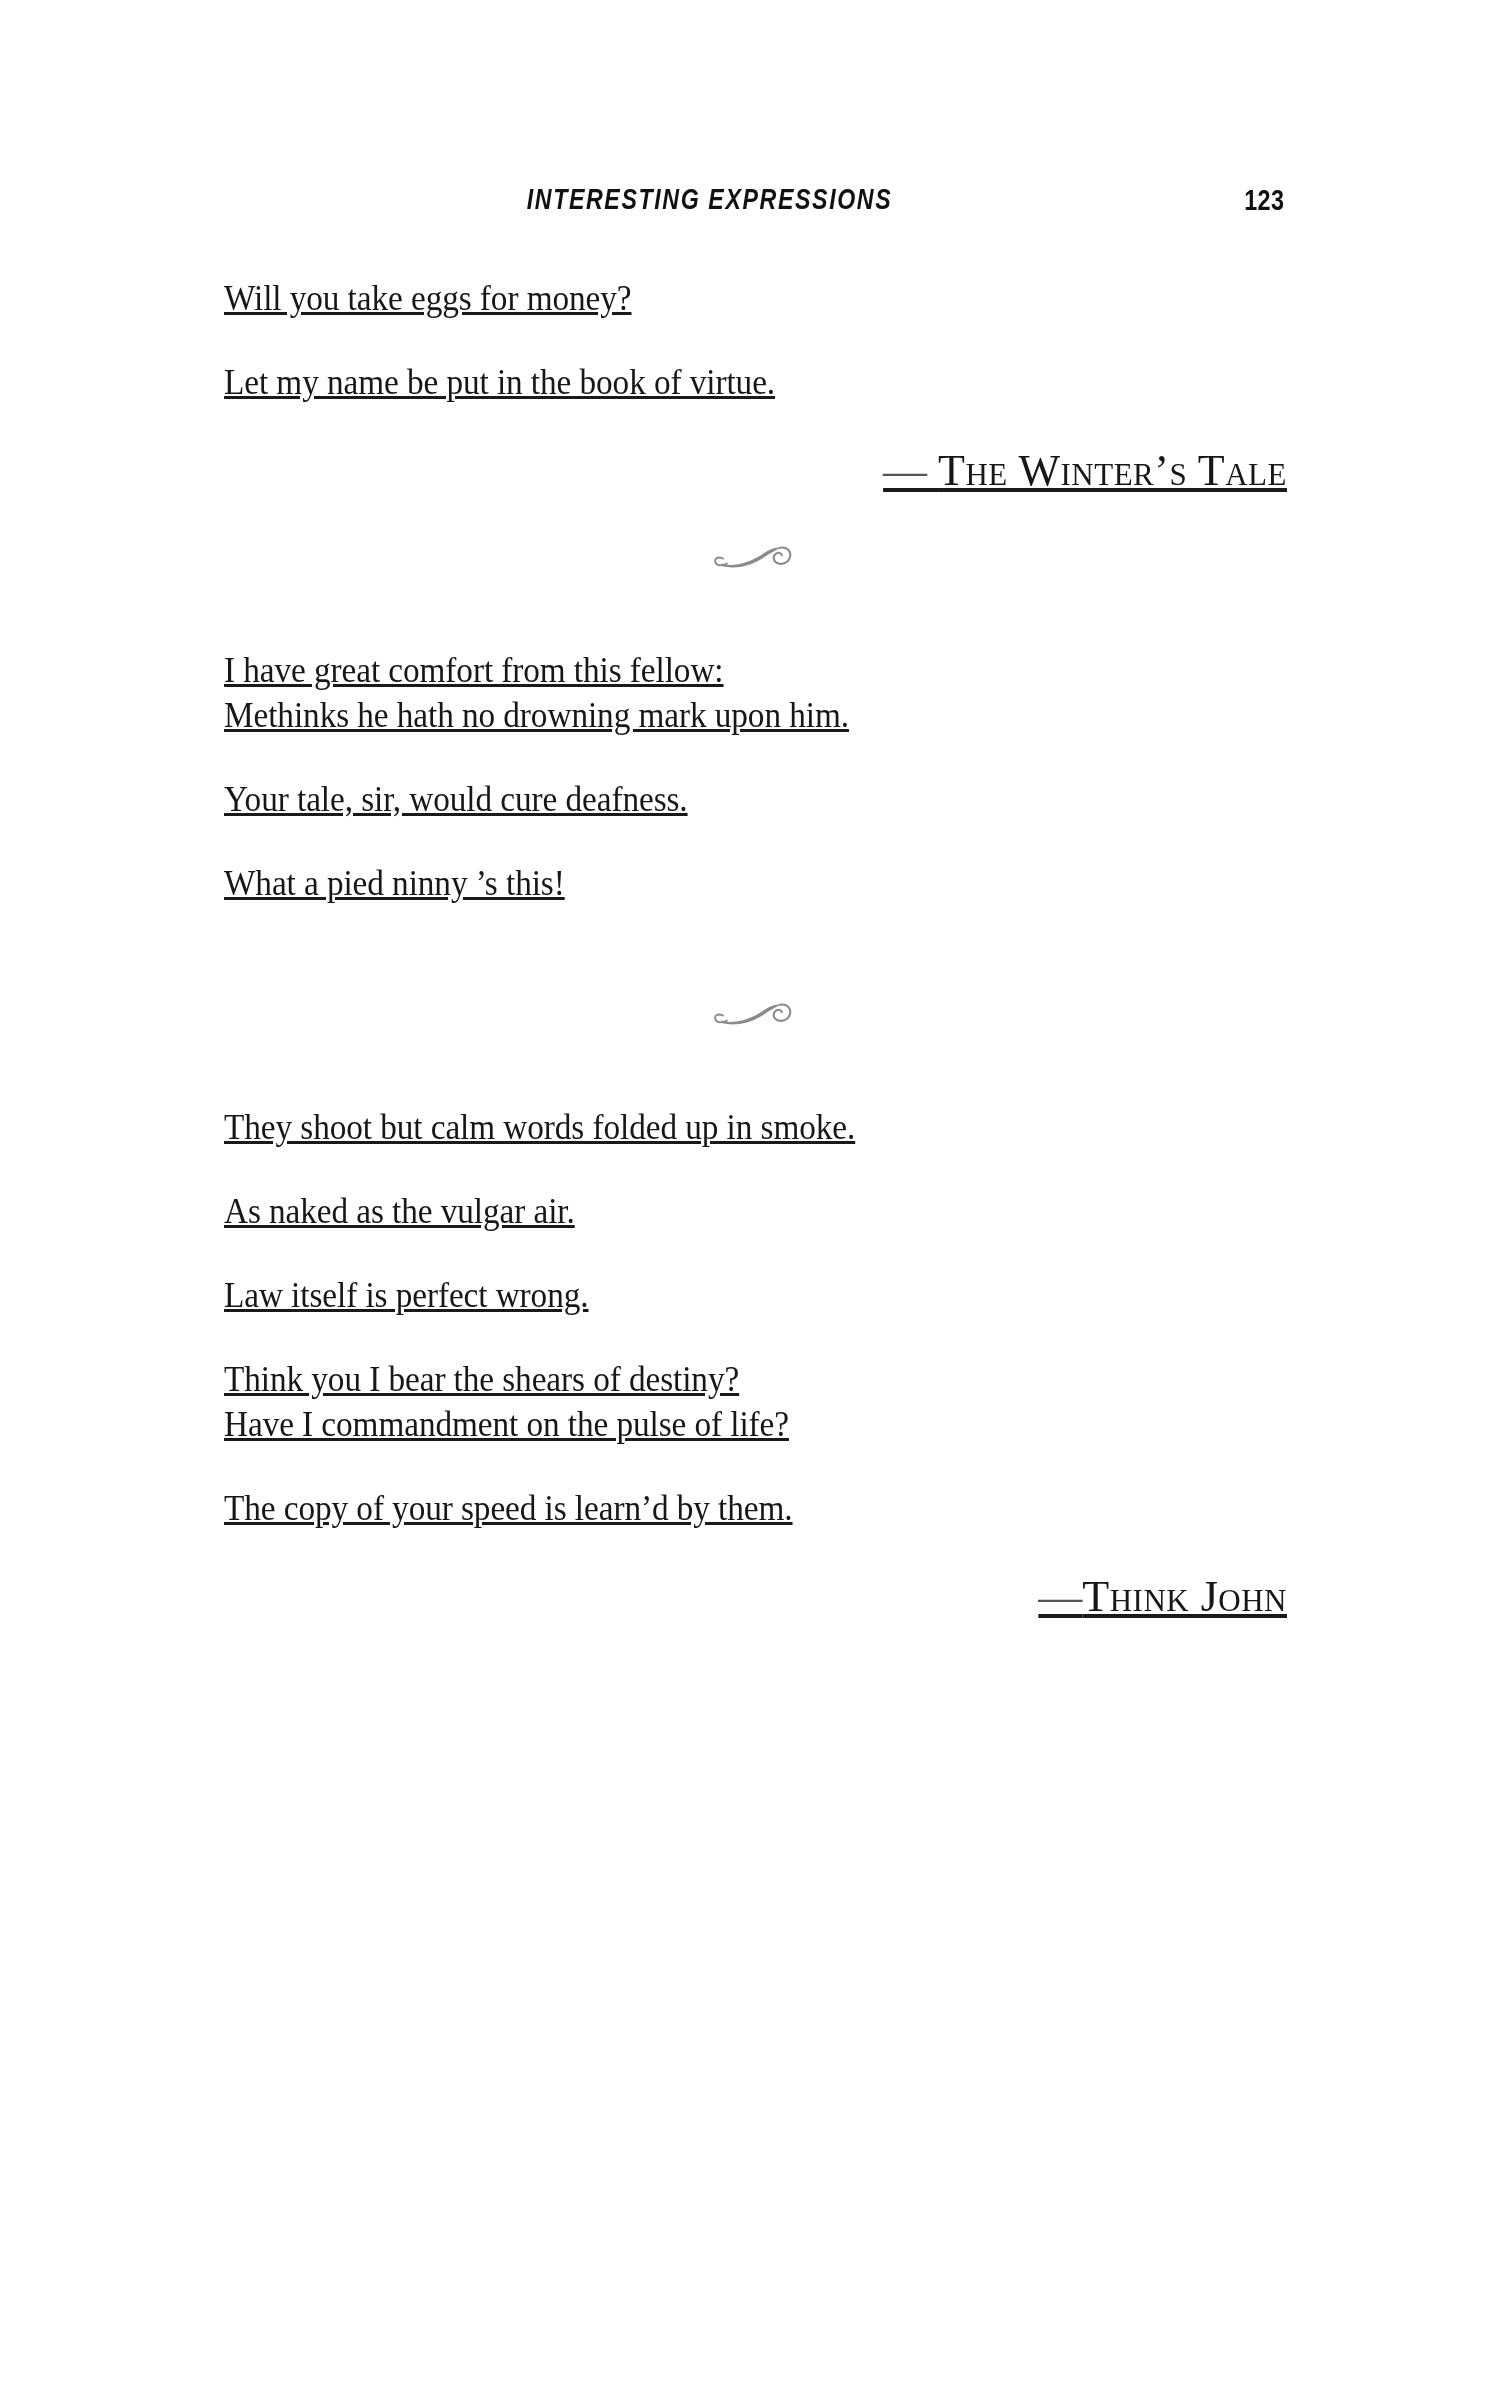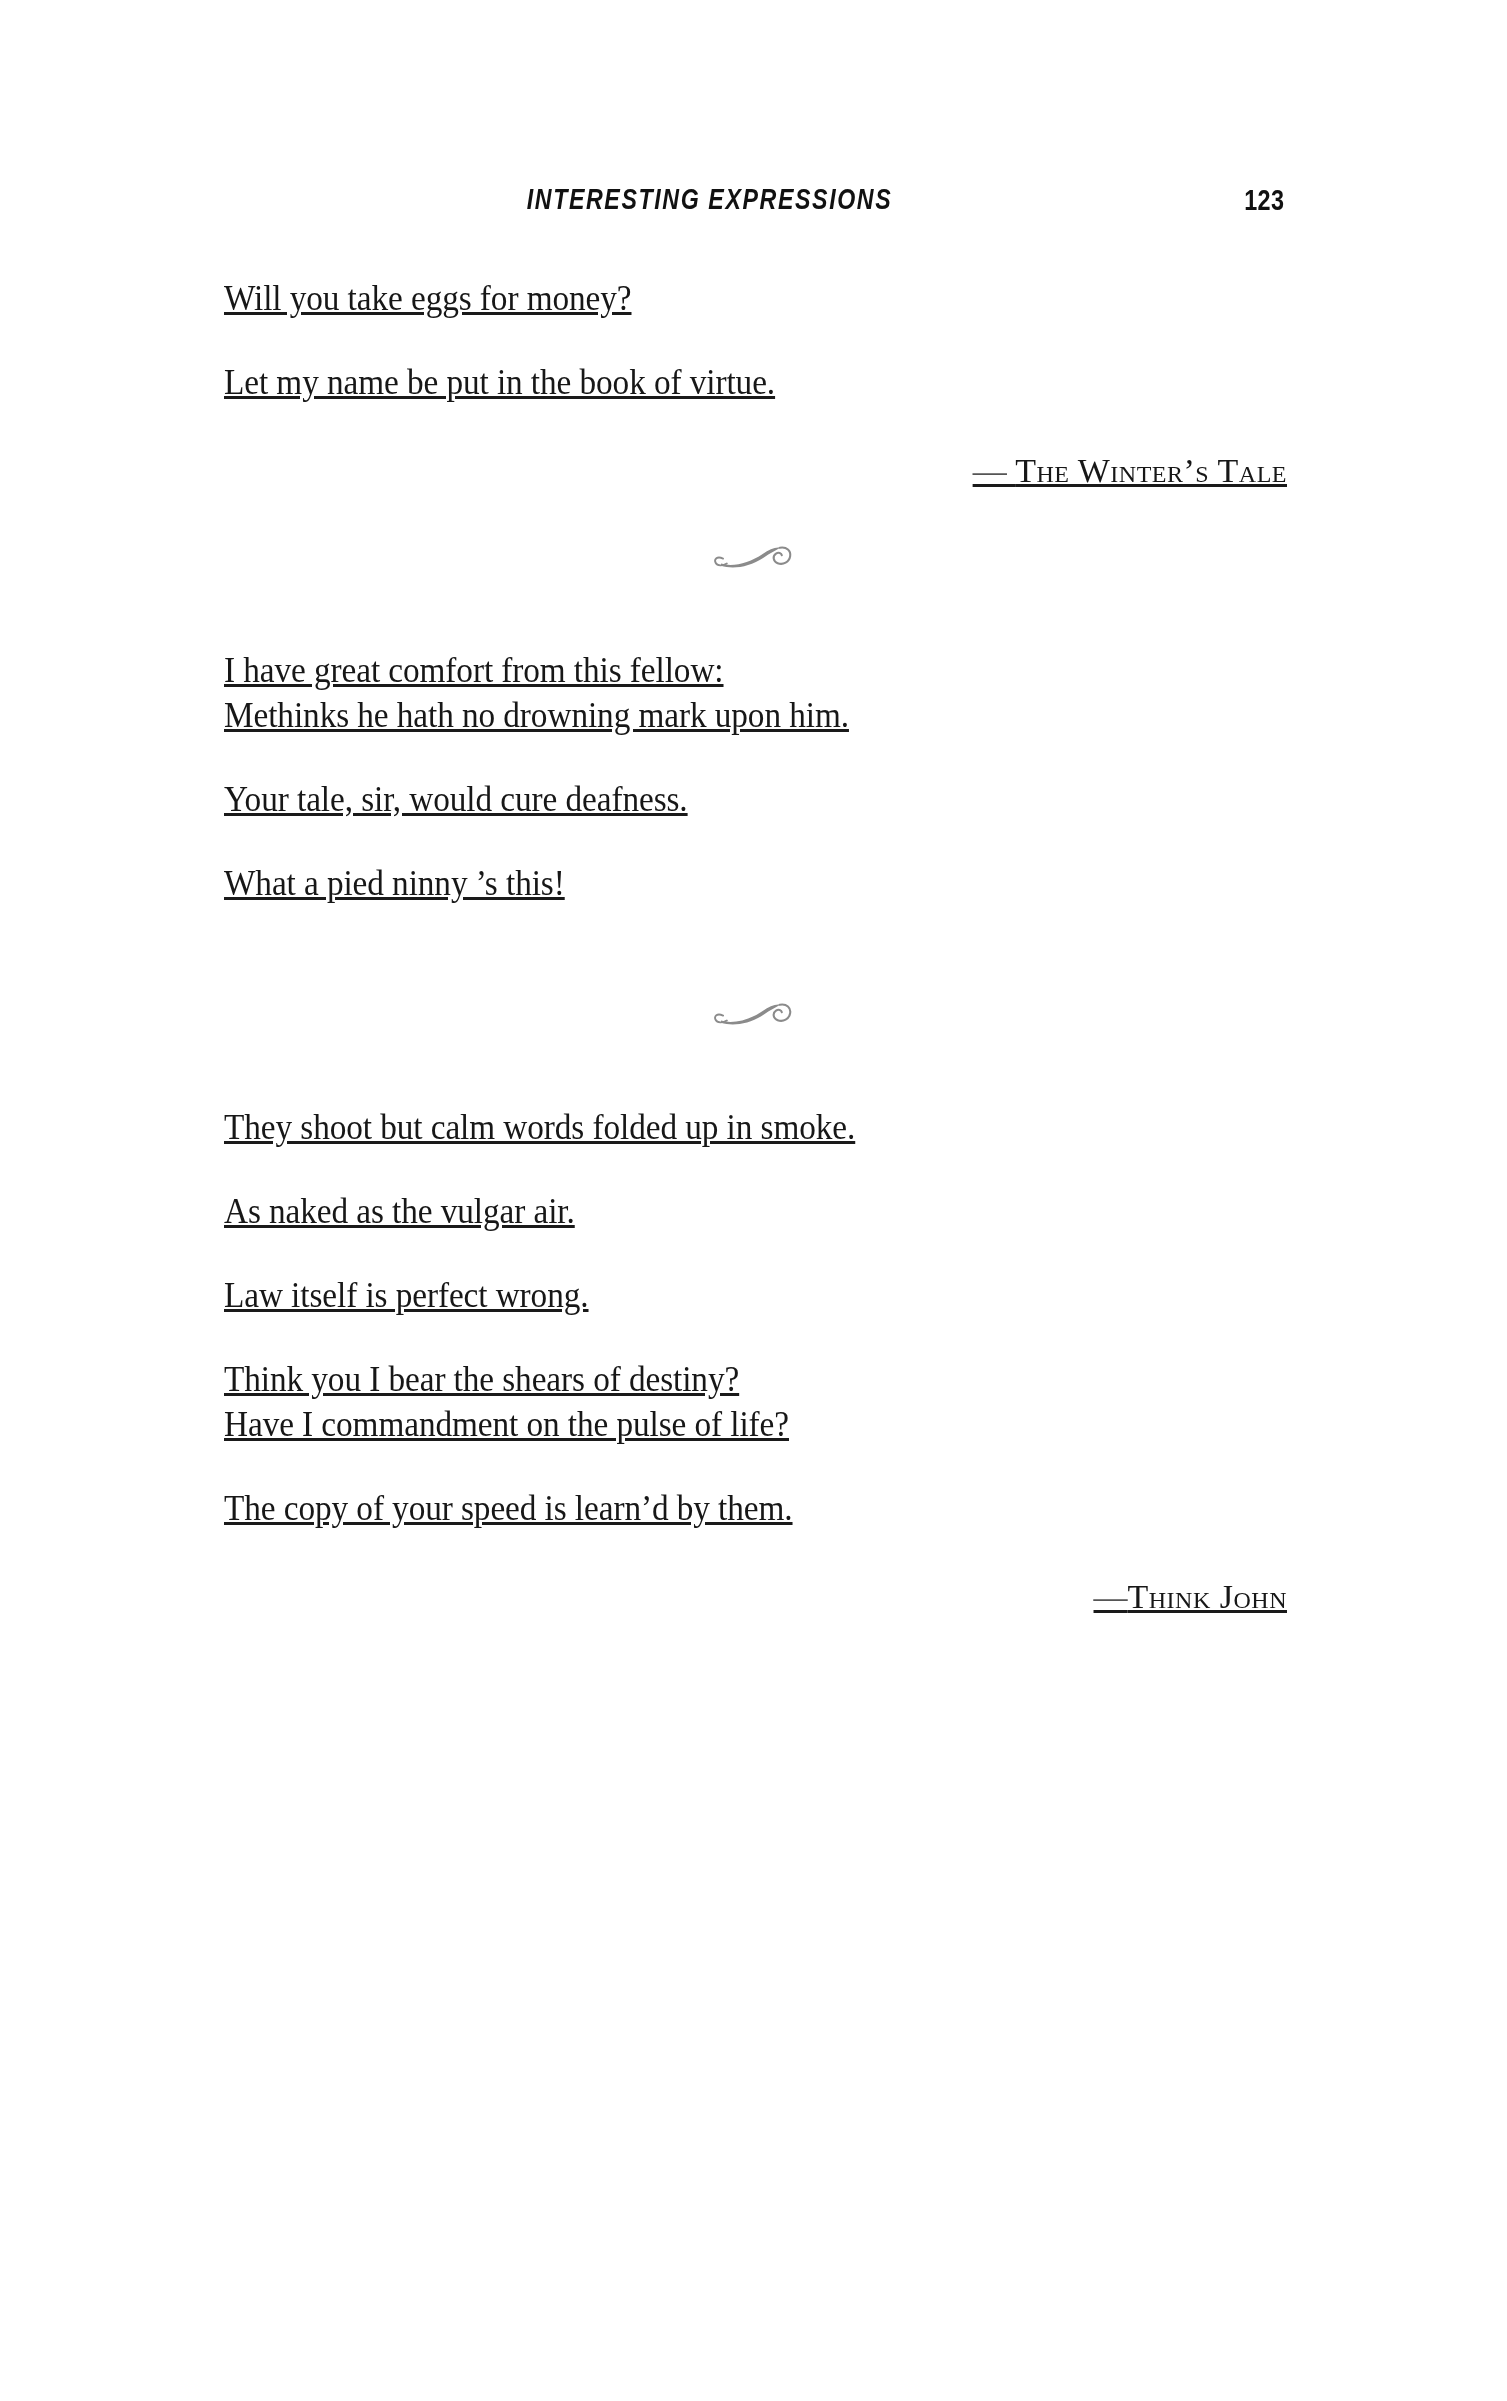--- a/index.html
+++ b/index.html
@@ -96,21 +96,21 @@
   .quote {
     margin-bottom: 39px;
   }
   .quote:last-child {
     margin-bottom: 0;
   }
 
   .attribution {
     text-align: right;
     font-family: "Liberation Serif", "DejaVu Serif", serif;
-    font-size: 34px;
+    font-size: 44px;
     line-height: 44px;
     color: #171717;
     font-variant: small-caps;
     letter-spacing: 0.5px;
     white-space: nowrap;
   }
   .attribution .dash {
     font-variant: normal;
     color: #555555;
     letter-spacing: 0;

